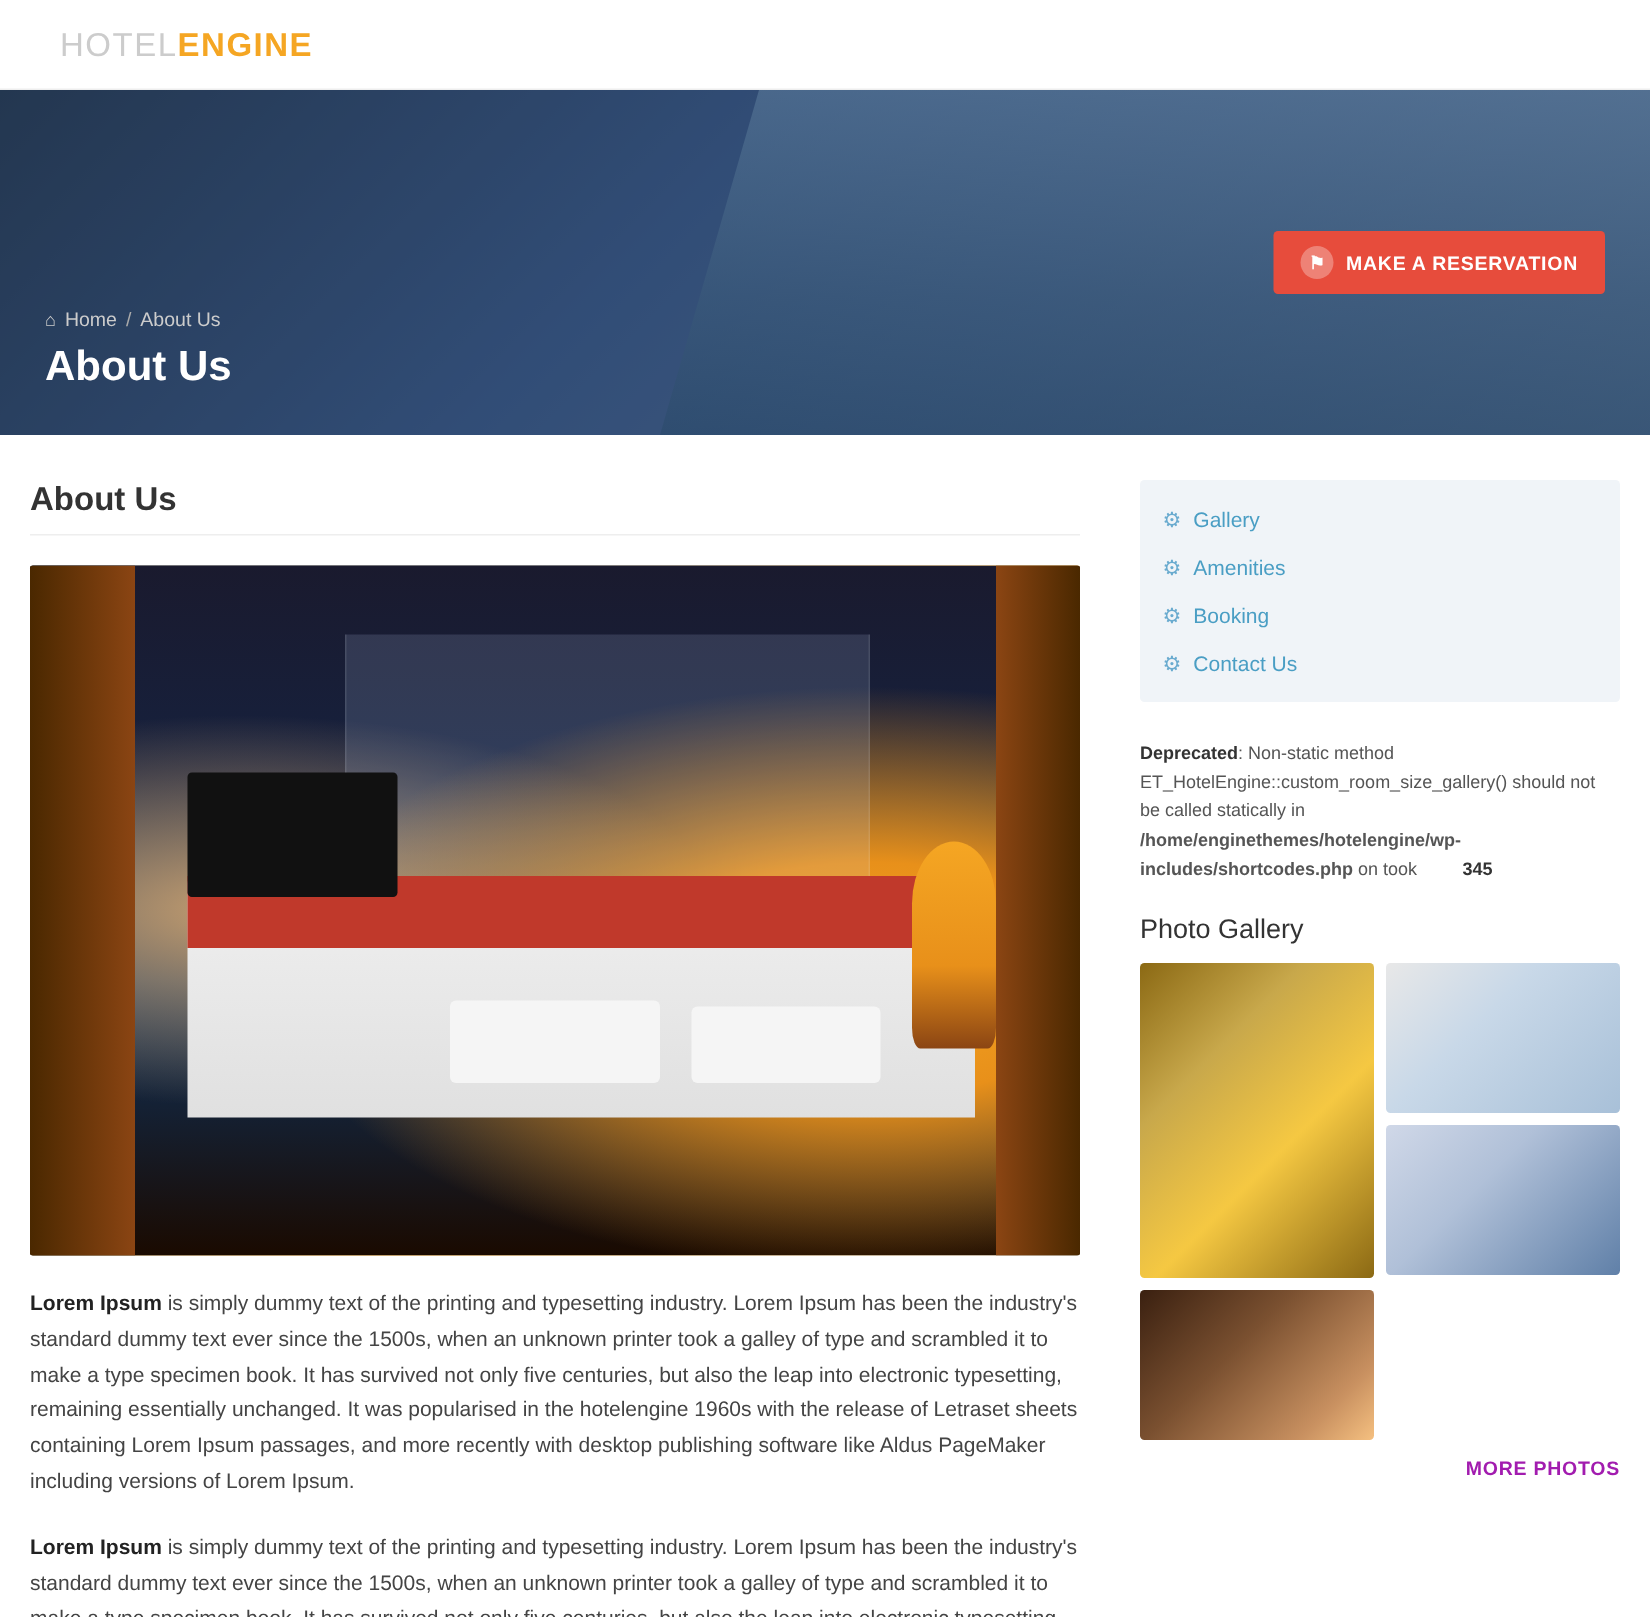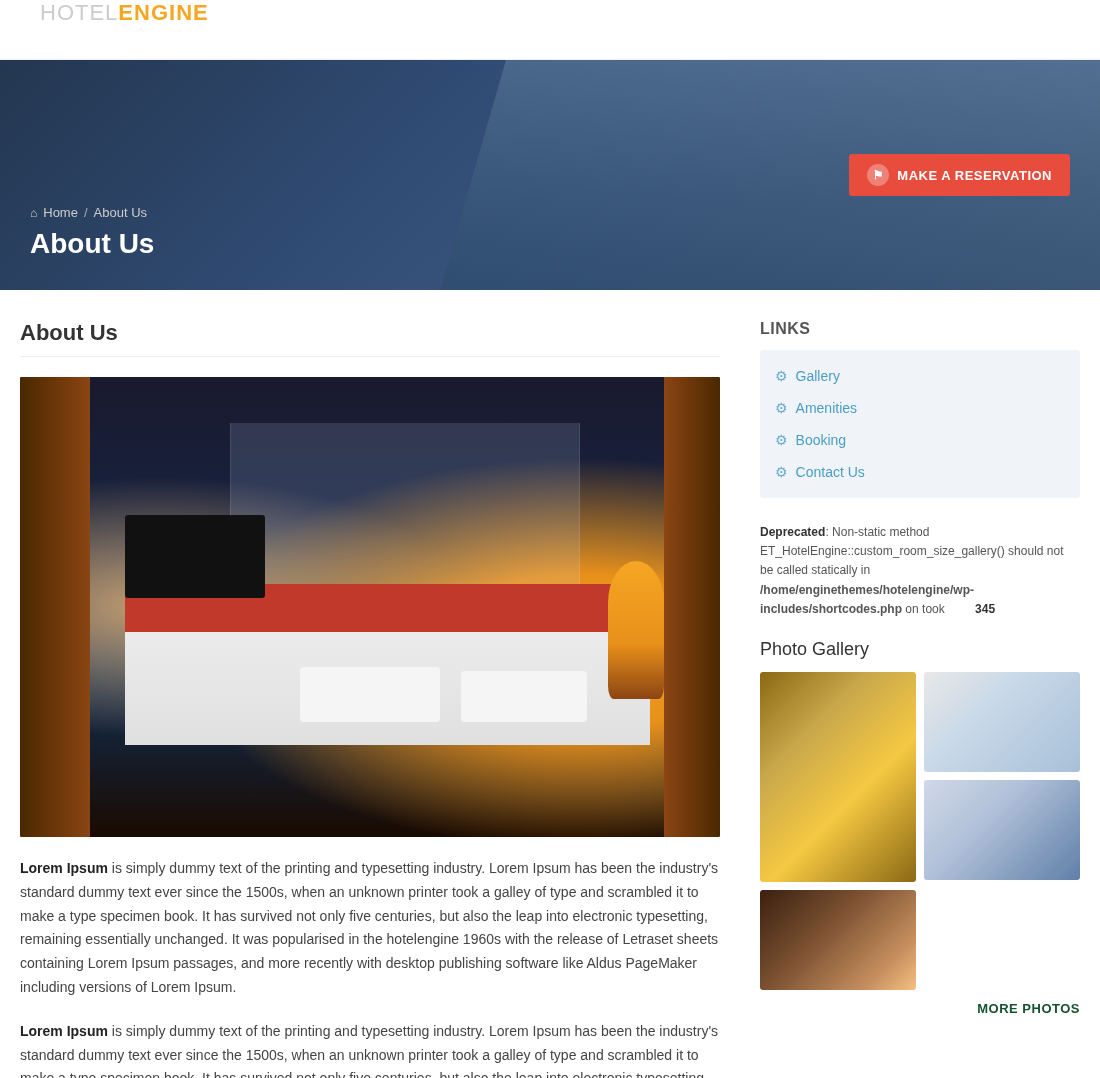--- a/index.html
+++ b/index.html
@@ -1,21 +1,21 @@
 <!DOCTYPE html>
 <html><head>
   <meta charset="utf-8">
   <style>
     * { box-sizing: border-box; margin: 0; padding: 0; }
     body { font-family: Arial, sans-serif; font-size: 14px; color: #333; background: #fff; }
 
     
     .navbar {
       display: flex;
-      align-items: flex-start;
+      align-items: center;
       padding: 0 40px;
       height: 60px;
       border-bottom: 1px solid #eee;
       background: #fff;
     }
     .navbar-logo {
       margin-right: auto;
       font-size: 22px;
       font-weight: bold;
       letter-spacing: 1px;
@@ -324,21 +324,21 @@
     .photo-1 { background: linear-gradient(135deg, #8B6914 0%, #c8a84b 30%, #f5c842 60%, #8B6914 100%); }
     .photo-2 { background: linear-gradient(135deg, #e8e8e8 0%, #c8d8e8 40%, #a8c0d8 100%); }
     .photo-3 { background: linear-gradient(135deg, #d0d8e8 0%, #b0c0d8 40%, #6080a8 100%); }
     .photo-4 { background: linear-gradient(135deg, #3a2010 0%, #7a5030 40%, #c89060 80%, #f5c080 100%); }
 
     .more-photos-link {
       text-align: right;
       margin-top: 10px;
     }
     .more-photos-link a {
-      color: #14532d;
+      color: #a21caf;
       font-size: 13px;
       font-weight: 700;
       text-decoration: none;
       text-transform: uppercase;
       letter-spacing: 0.5px;
     }
 
     
     .home-icon { font-size: 12px; }
   </style>
@@ -393,21 +393,20 @@
       <strong>Lorem Ipsum</strong><span> is simply dummy text of the printing and typesetting industry. Lorem Ipsum has been the industry's standard dummy text ever since the 1500s, when an unknown printer took a galley of type and scrambled it to make a type specimen book. It has survived not only five centuries, but also the leap into electronic typesetting, remaining essentially unchanged. It was popularised in the hotelengine 1960s with the release of Letraset sheets containing Lorem Ipsum passages, and more recently with desktop publishing software like Aldus PageMaker including versions of Lorem Ipsum.</span>
     </p>
 
     <p class="body-text">
       <strong>Lorem Ipsum</strong><span> is simply dummy text of the printing and typesetting industry. Lorem Ipsum has been the industry's standard dummy text ever since the 1500s, when an unknown printer took a galley of type and scrambled it to make a type specimen book. It has survived not only five centuries, but also the leap into electronic typesetting, remaining essentially unchanged. It was popularised in the 1960s with the release of Letraset sheets containing Lorem Ipsum passages, and more recently with desktop publishing software like Aldus PageMaker including versions of Lorem Ipsum.</span>
     </p>
   </div>
 
   <div class="content-right">
 
-    <div class="sidebar-links-title">LINKS</div>
     <div class="sidebar-links-box">
       <div class="sidebar-link-item">
         <span class="link-icon">⚙</span>
         <a href="#">Gallery</a>
       </div>
       <div class="sidebar-link-item">
         <span class="link-icon">⚙</span>
         <a href="#">Amenities</a>
       </div>
       <div class="sidebar-link-item">

